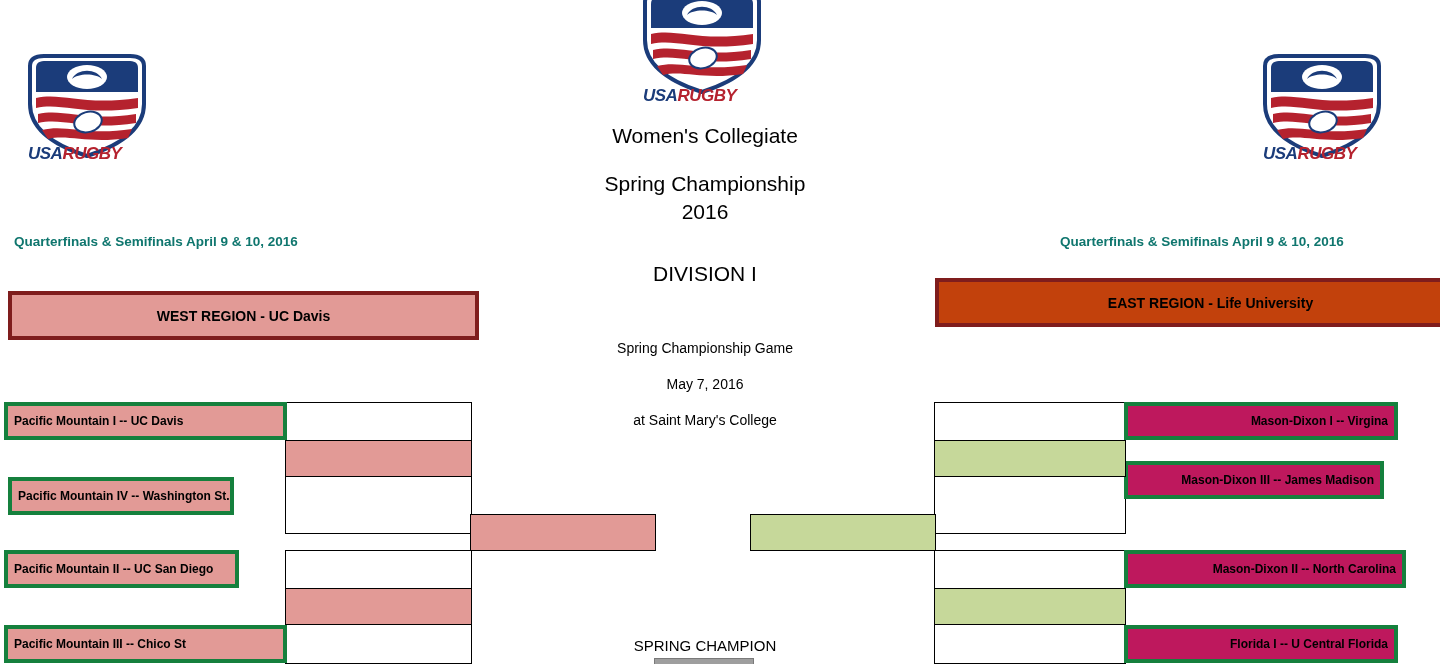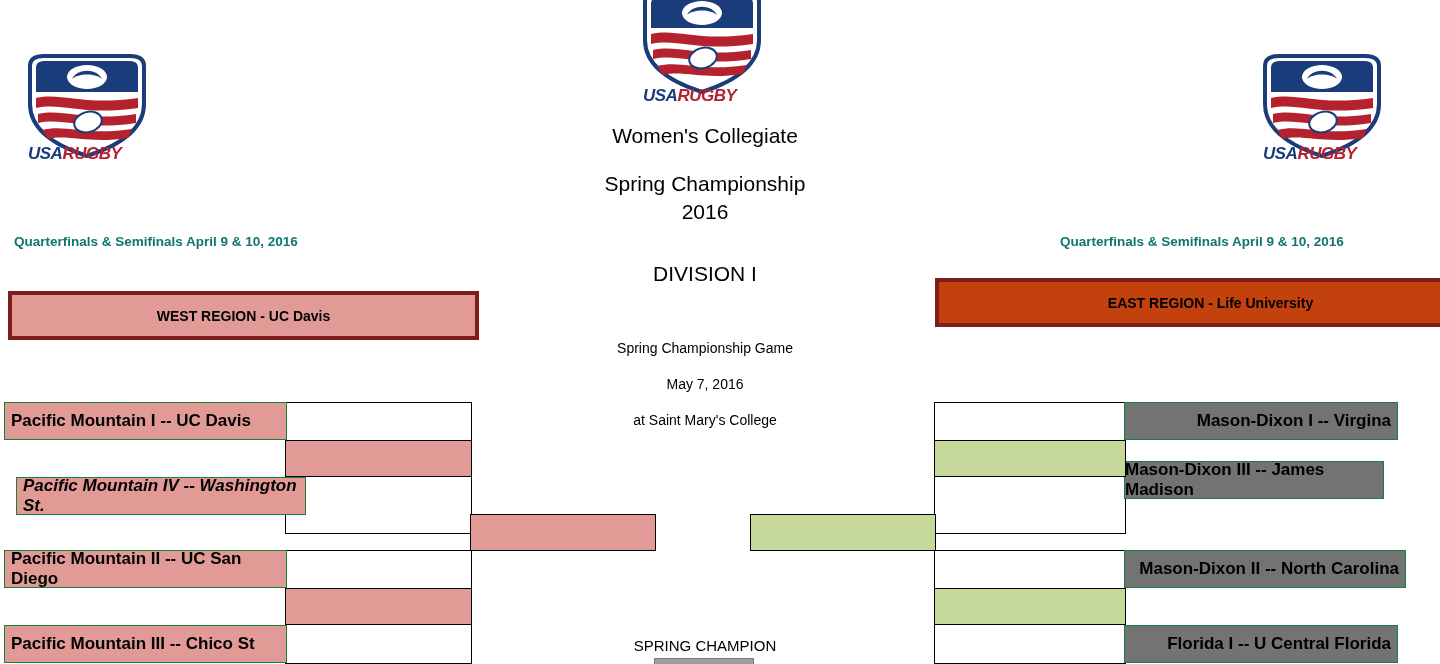--- a/index.html
+++ b/index.html
@@ -78,34 +78,34 @@
   #east-region {
     left: 935px; top: 278px; width: 463px;
     background: #c2410c;
     padding-left: 40px;
   }
 
   
   .slot {
     position: absolute;
     height: 38px;
-    border: 1px solid #15803d;
-    font-size: 17px;
+    border: 4px solid #15803d;
+    font-size: 12px;
     font-weight: bold;
     display: flex;
     align-items: center;
     box-sizing: border-box;
   }
   .slot.west {
     background: #e29a96;
     padding-left: 6px;
     justify-content: flex-start;
   }
   .slot.east {
-    background: #737373;
+    background: #be185d;
     padding-right: 6px;
     justify-content: flex-end;
   }
 
   
   .conn {
     position: absolute;
     border: 1px solid #000;
     box-sizing: border-box;
   }
@@ -185,22 +185,22 @@
 <div class="sub-header" id="west-dates">Quarterfinals &amp; Semifinals April 9 &amp; 10, 2016</div>
 <div class="sub-header" id="east-dates">Quarterfinals &amp; Semifinals April 9 &amp; 10, 2016</div>
 
 <div class="region-banner" id="west-region">WEST REGION - UC Davis</div>
 <div class="region-banner" id="east-region">EAST REGION - Life University</div>
 
 <div class="white-box" style="left:285px; top:402px; width:187px; height:132px;"></div>
 <div class="white-box" style="left:285px; top:550px; width:187px; height:114px;"></div>
 
 <div class="slot west" style="left:4px; top:402px; width:283px;">Pacific Mountain I -- UC Davis</div>
-<div class="slot west" style="left:16px; top:477px; width:290px;font-style:italic;">Pacific Mountain IV -- Washington St.</div>
-<div class="slot west" style="left:4px; top:550px; width:283px;">Pacific Mountain II  -- UC San Diego</div>
+<div class="slot west" style="left:8px; top:477px; width:226px;">Pacific Mountain IV -- Washington St.</div>
+<div class="slot west" style="left:4px; top:550px; width:235px;">Pacific Mountain II  -- UC San Diego</div>
 <div class="slot west" style="left:4px; top:625px; width:283px;">Pacific Mountain III -- Chico St</div>
 
 <div class="conn west" style="left:285px; top:440px; width:187px; height:37px;"></div>
 <div class="conn west" style="left:285px; top:588px; width:187px; height:37px;"></div>
 <div class="conn west" style="left:470px; top:514px; width:186px; height:37px;"></div>
 
 <div class="white-box" style="left:934px; top:402px; width:192px; height:132px;"></div>
 <div class="white-box" style="left:934px; top:550px; width:192px; height:114px;"></div>
 
 <div class="slot east" style="left:1124px; top:402px; width:274px;">Mason-Dixon I -- Virgina</div>

